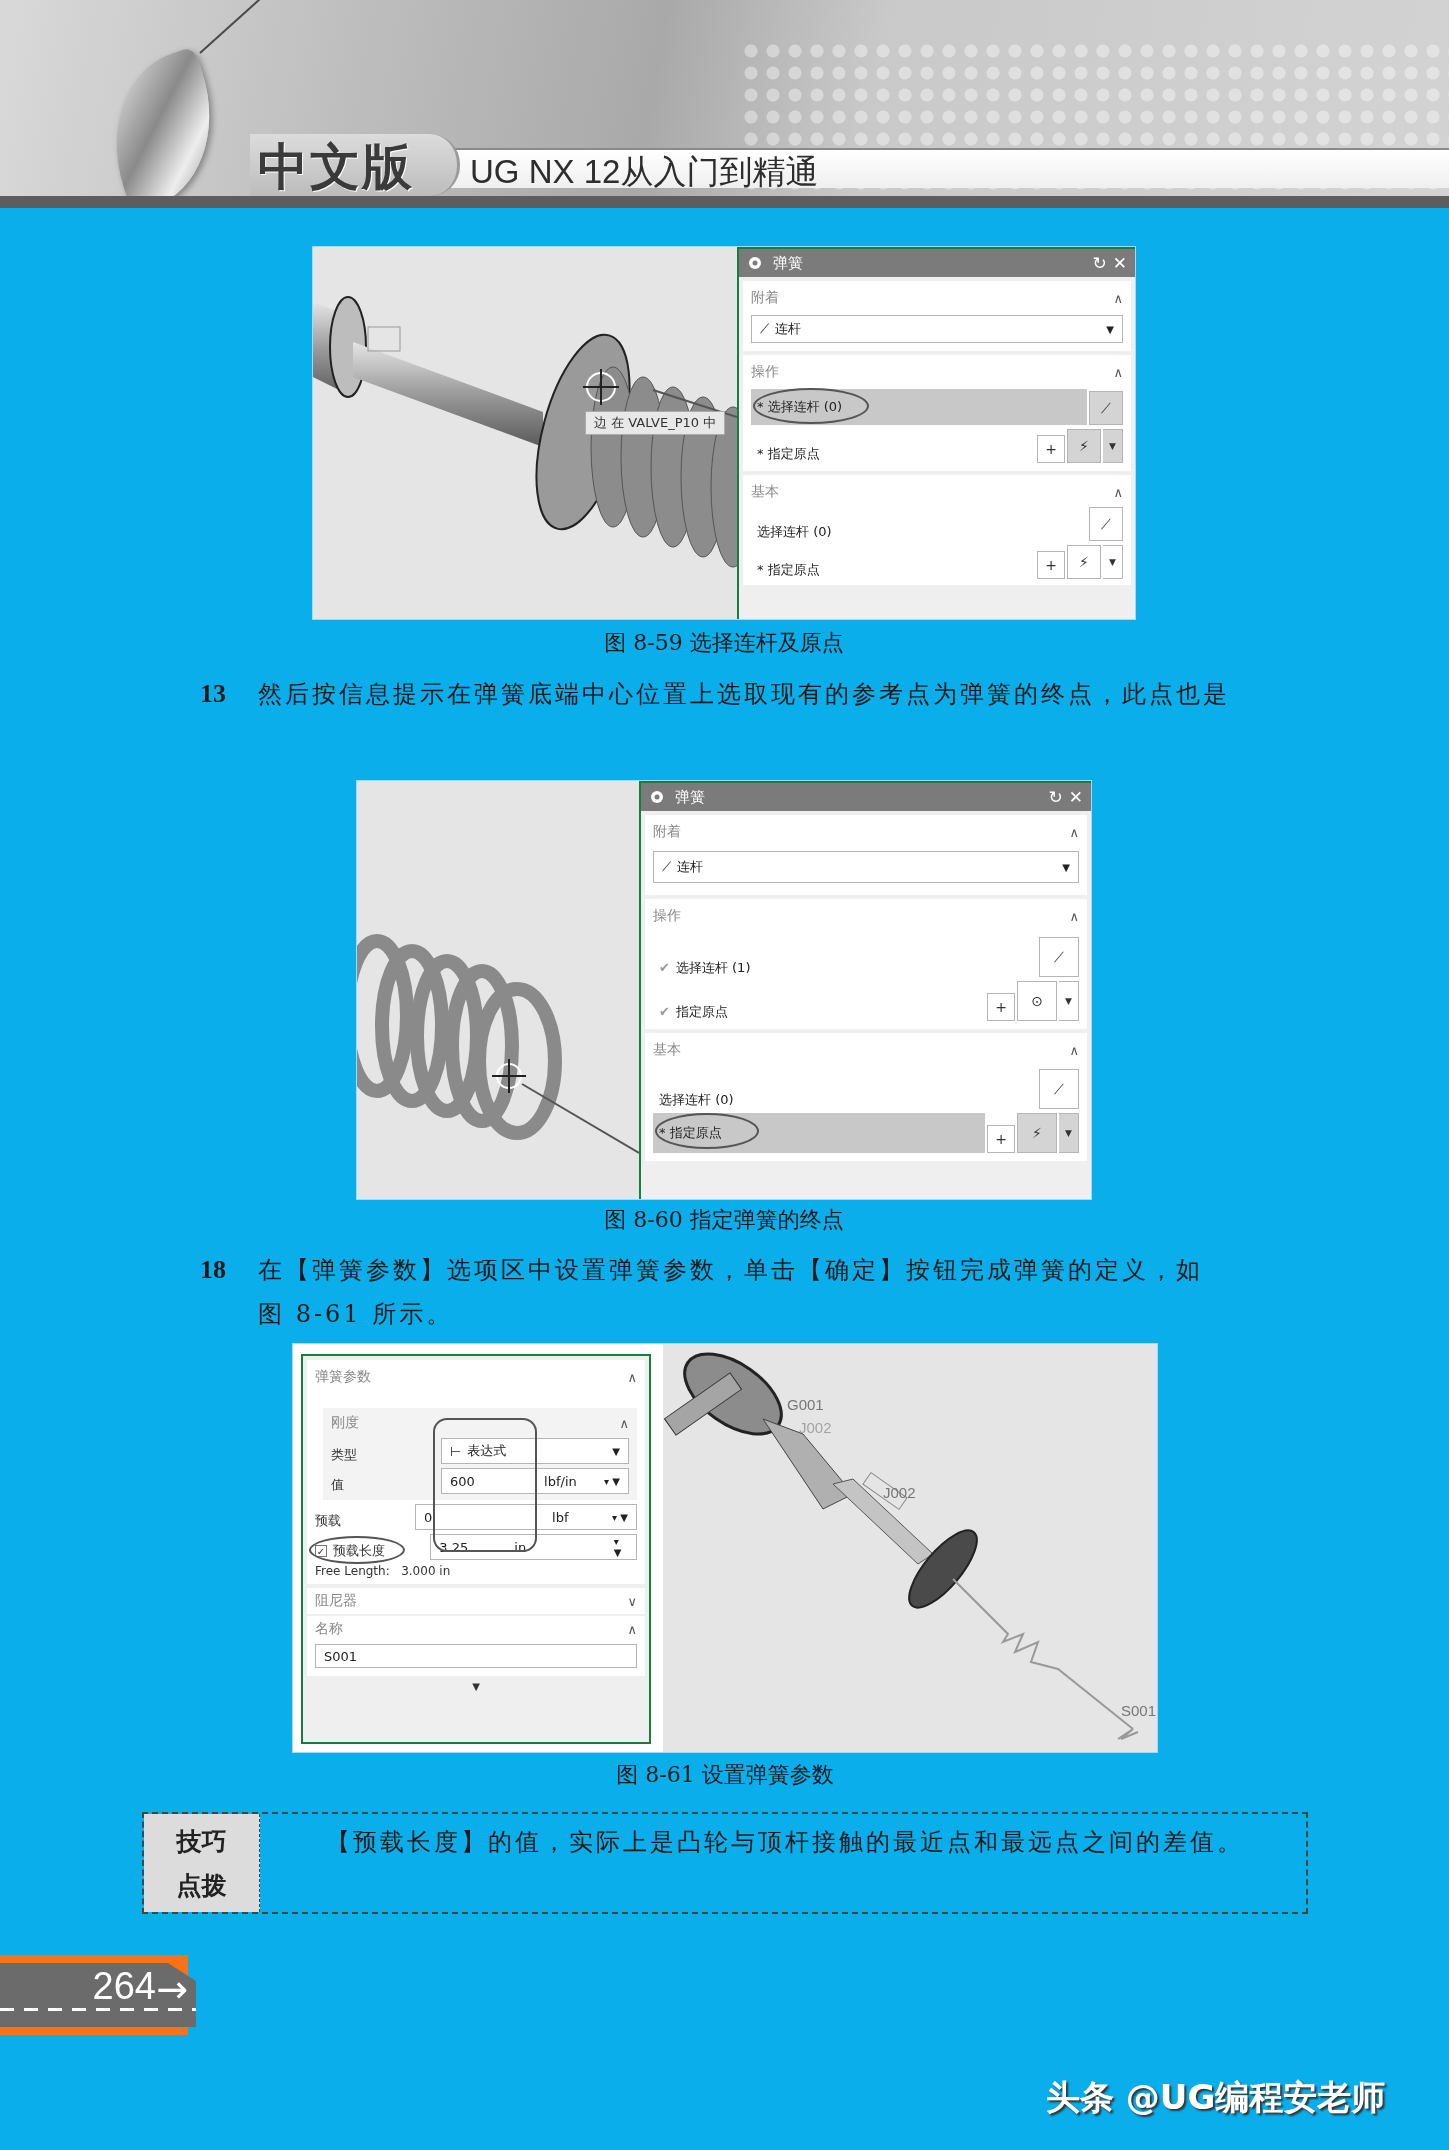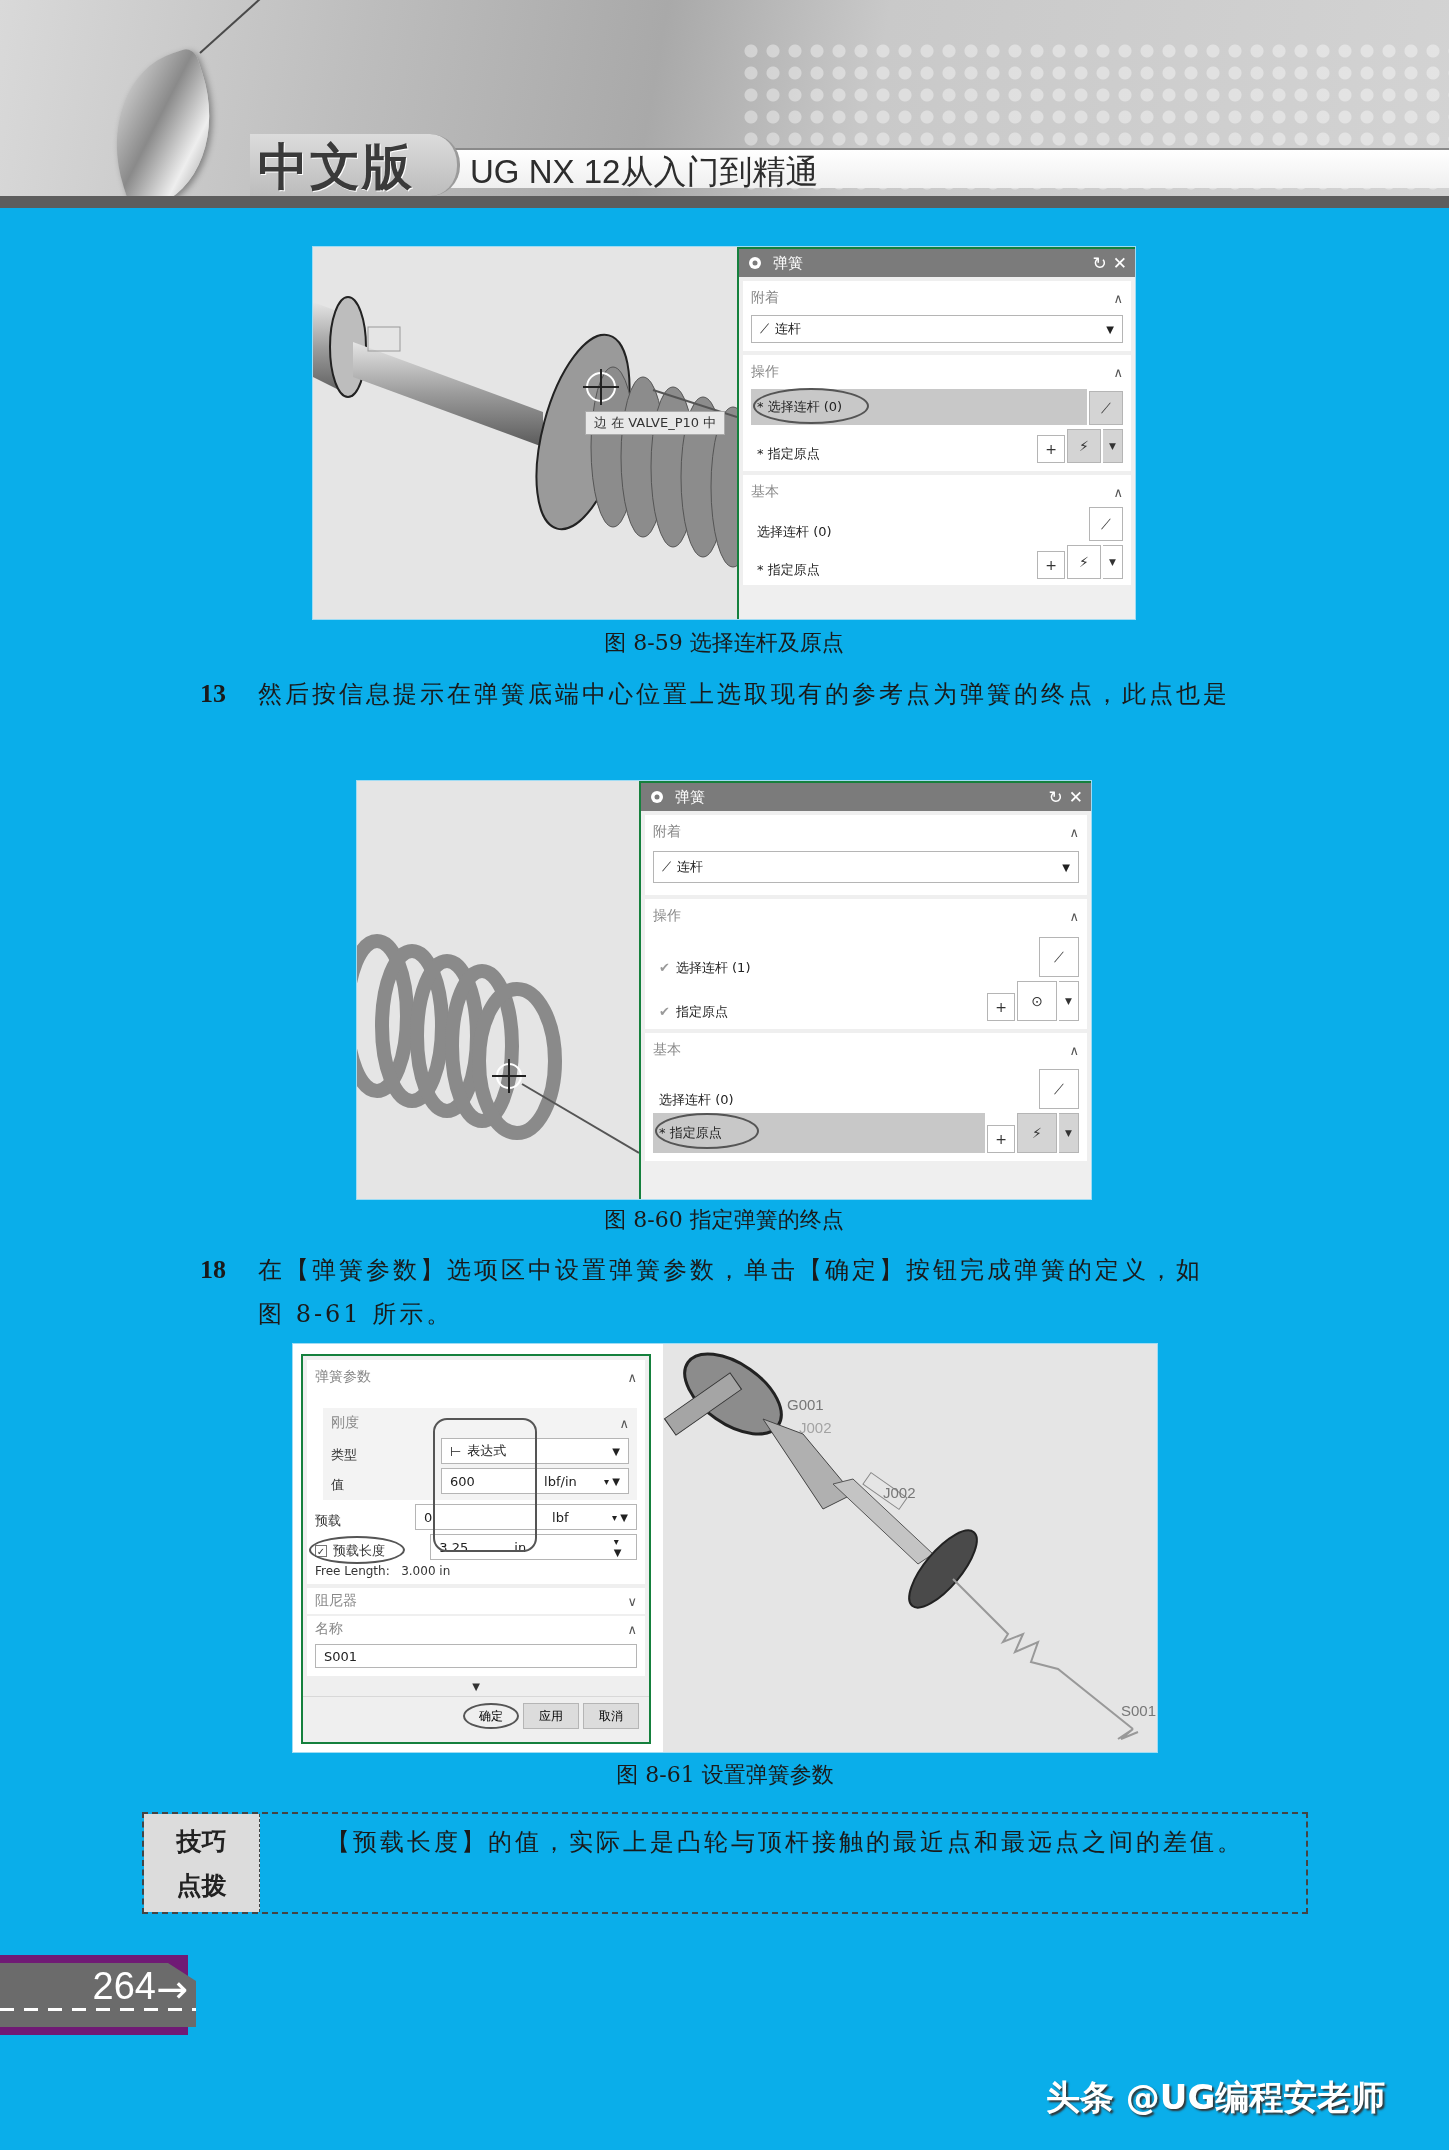--- a/index.html
+++ b/index.html
@@ -120,21 +120,21 @@
     font-family: "DejaVu Sans", sans-serif; font-weight: bold; font-size: 25px;
     color: #222; text-align: center; line-height: 44px; padding-top: 6px;
   }
   .tip .body {
     position: absolute; left: 134px; top: 6px; right: 10px;
     font-size: 24px; line-height: 44px; letter-spacing: 3px; color: #1a1a1a;
   }
   
   .pgno {
     position: absolute; left: 0; top: 1955px; width: 188px; height: 80px;
-    background: #701a75;
+    background: #f97316;
   }
   .pgno .inner {
     position: absolute; left: 0; top: 8px; width: 196px; height: 64px;
     background: #6b6b6b; clip-path: polygon(0 0, 168px 0, 196px 18px, 196px 64px, 0 64px);
   }
   .pgno .num {
     position: absolute; right: 40px; top: 2px; font-family: "Liberation Sans", sans-serif;
     font-size: 38px; color: #fff;
   }
   .pgno .arr { position: absolute; right: 8px; top: 4px; font-size: 38px; color: #fff; font-family: "DejaVu Sans", sans-serif; }
@@ -402,25 +402,20 @@
     <div class="grp" style="margin:2px 4px; padding:2px 8px 8px 8px;">
       <div class="grp-h">
           <span>名称</span>
           <span class="caret">∧</span>
         </div>
       <div class="select" style="height:24px; margin-top:4px;">
         <span class="v" style="margin-left:0;">S001</span>
       </div>
     </div>
     <div style="text-align:center; font-size:10px; height:18px; line-height:18px;">▼</div>
-    <div style="display:flex; justify-content:flex-end; gap:4px; padding:6px 10px; border-top:1px solid #d8d8d8;">
-      <button style="width:56px; height:26px; font-size:12px; border:2px solid #555; border-radius:50%; background:#efefef; font-family:'DejaVu Sans',sans-serif;">确定</button>
-      <button style="width:56px; height:26px; font-size:12px; border:1px solid #b5b5b5; background:#dcdcdc; font-family:'DejaVu Sans',sans-serif;">应用</button>
-      <button style="width:56px; height:26px; font-size:12px; border:1px solid #b5b5b5; background:#dcdcdc; font-family:'DejaVu Sans',sans-serif;">取消</button>
-    </div>
   </div>
 
   <div class="viewport" style="left:370px; top:0; width:496px; height:410px;">
     <svg width="496" height="410">
       <ellipse cx="70" cy="50" rx="55" ry="30" fill="#8c8c8c" stroke="#222" stroke-width="3" transform="rotate(35 70 50)"></ellipse>
       <rect x="30" y="20" width="20" height="80" fill="#a5a5a5" stroke="#333" transform="rotate(55 40 60)"></rect>
       <polygon points="100,75 140,90 190,150 160,165" fill="#b0b0b0" stroke="#444"></polygon>
       <polygon points="170,140 190,135 270,210 255,220" fill="#c4c4c4" stroke="#555"></polygon>
       <rect x="200" y="140" width="44" height="14" fill="none" stroke="#888" transform="rotate(35 222 147)"></rect>
       <ellipse cx="280" cy="225" rx="18" ry="48" fill="#4a4a4a" stroke="#222" stroke-width="2" transform="rotate(40 280 225)"></ellipse>

